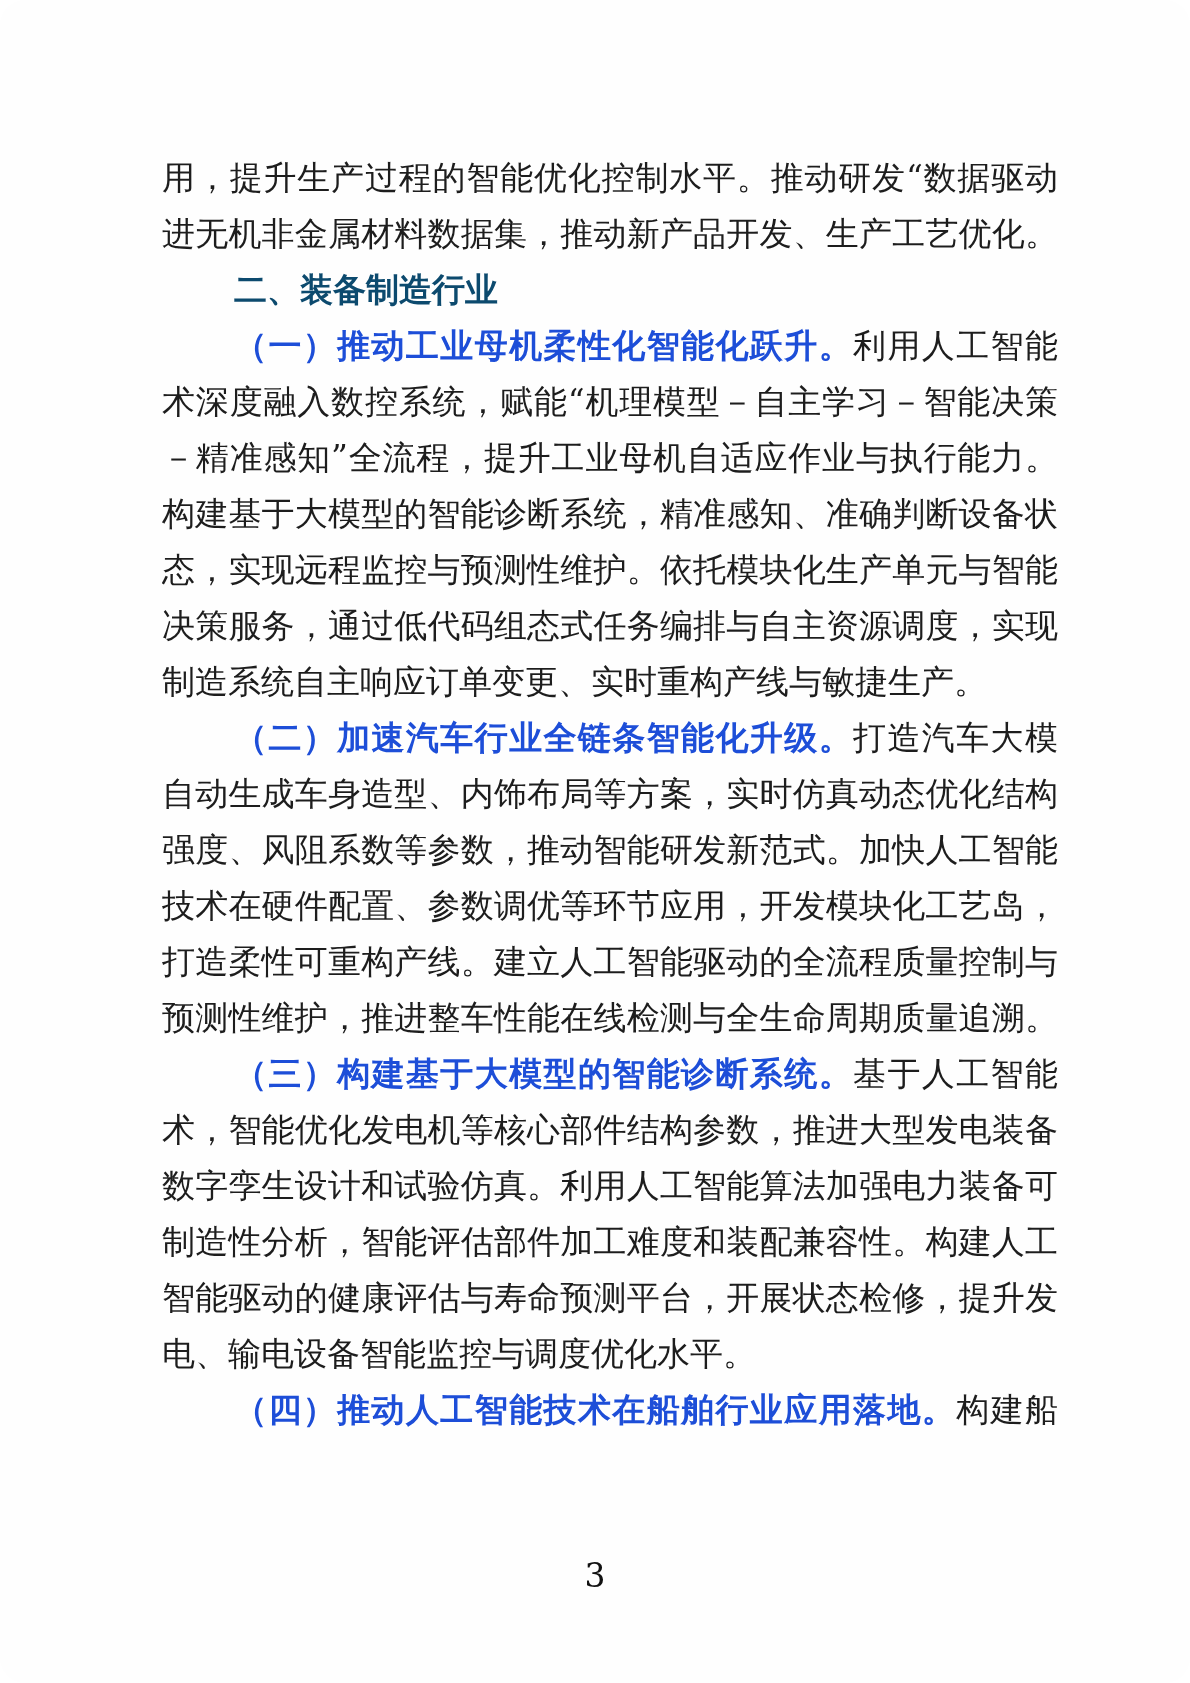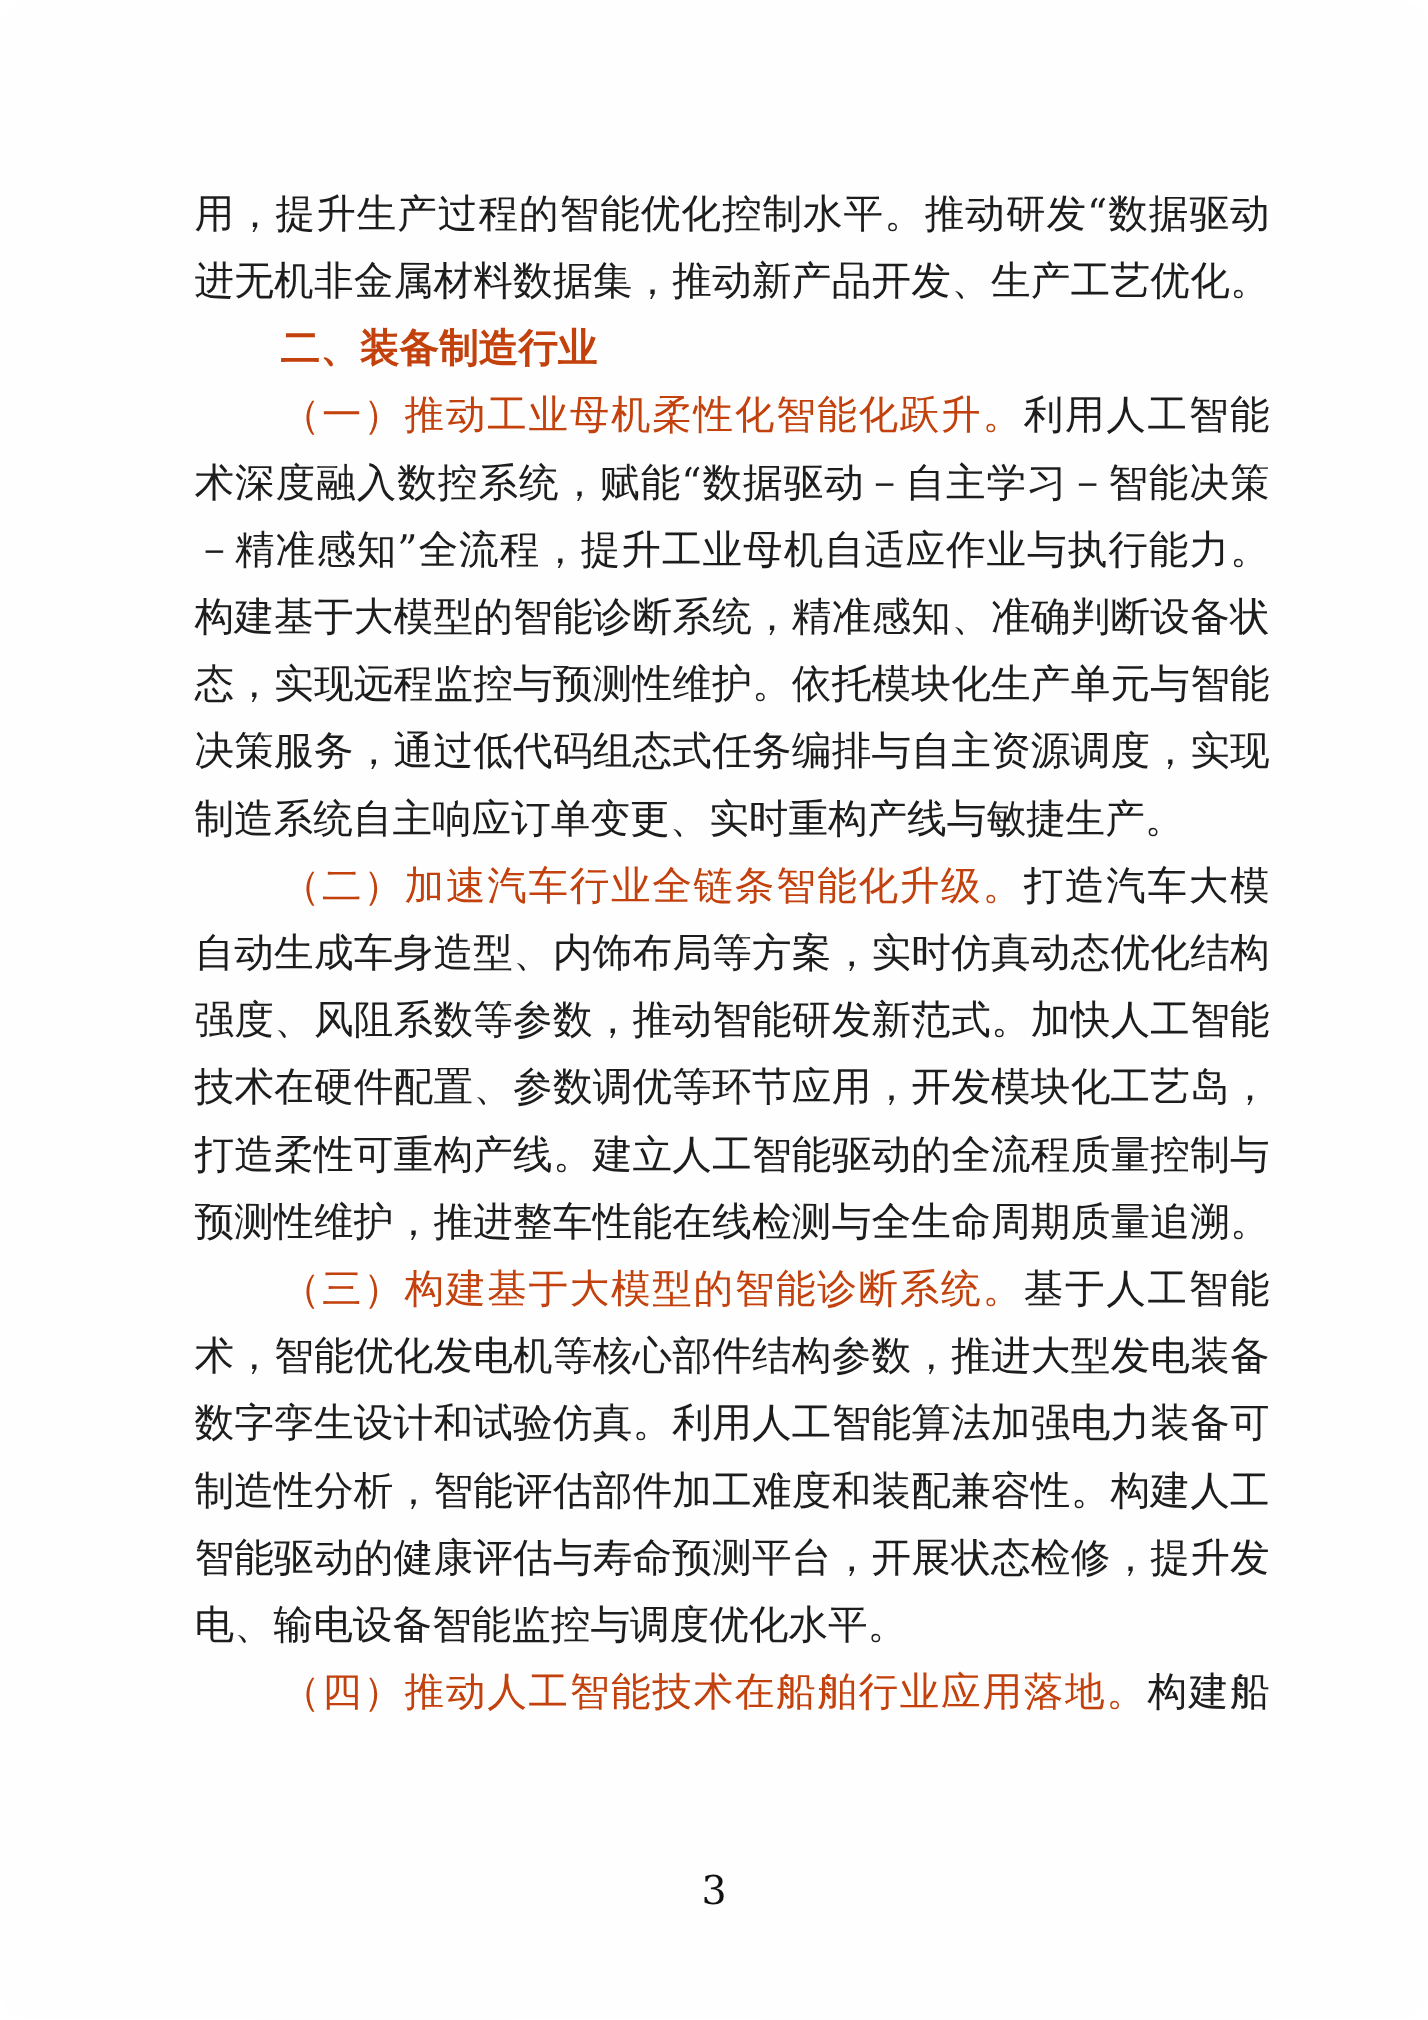--- a/index.html
+++ b/index.html
@@ -34,26 +34,26 @@
   }
   .line.fill {
     text-align-last: justify;
   }
   .line.indent {
     text-indent: 72px;
   }
   .line.heading {
     font-family: "DejaVu Sans", "Liberation Sans", sans-serif;
     font-weight: bold;
-    color: #c2410c;
+    color: #0c4a6e;
     text-align-last: auto;
   }
   .lead {
-    font-weight: normal;
-    color: #c2410c;
+    font-weight: bold;
+    color: #1d4ed8;
   }
   .page-number {
     position: absolute;
     top: 1556px;
     left: 0;
     width: 100%;
     text-align: center;
     font-size: 33px;
     line-height: 40px;
     color: #111111;
@@ -61,21 +61,21 @@
 </style>
 </head>
 <body>
 
 <div class="page">
   <main class="doc-body" id="doc-body">
       <div class="line fill">用，提升生产过程的智能优化控制水平。推动研发“数据驱动</div>
       <div class="line fill">进无机非金属材料数据集，推动新产品开发、生产工艺优化。</div>
       <div class="line heading indent">二、装备制造行业</div>
       <div class="line indent fill"><span class="lead">（一）推动工业母机柔性化智能化跃升。</span><span>利用人工智能技</span></div>
-      <div class="line fill">术深度融入数控系统，赋能“数据驱动－自主学习－智能决策</div>
+      <div class="line fill">术深度融入数控系统，赋能“机理模型－自主学习－智能决策</div>
       <div class="line fill">－精准感知”全流程，提升工业母机自适应作业与执行能力。</div>
       <div class="line fill">构建基于大模型的智能诊断系统，精准感知、准确判断设备状</div>
       <div class="line fill">态，实现远程监控与预测性维护。依托模块化生产单元与智能</div>
       <div class="line fill">决策服务，通过低代码组态式任务编排与自主资源调度，实现</div>
       <div class="line">制造系统自主响应订单变更、实时重构产线与敏捷生产。</div>
       <div class="line indent fill"><span class="lead">（二）加速汽车行业全链条智能化升级。</span><span>打造汽车大模型，</span></div>
       <div class="line fill">自动生成车身造型、内饰布局等方案，实时仿真动态优化结构</div>
       <div class="line fill">强度、风阻系数等参数，推动智能研发新范式。加快人工智能</div>
       <div class="line fill">技术在硬件配置、参数调优等环节应用，开发模块化工艺岛，</div>
       <div class="line fill">打造柔性可重构产线。建立人工智能驱动的全流程质量控制与</div>

